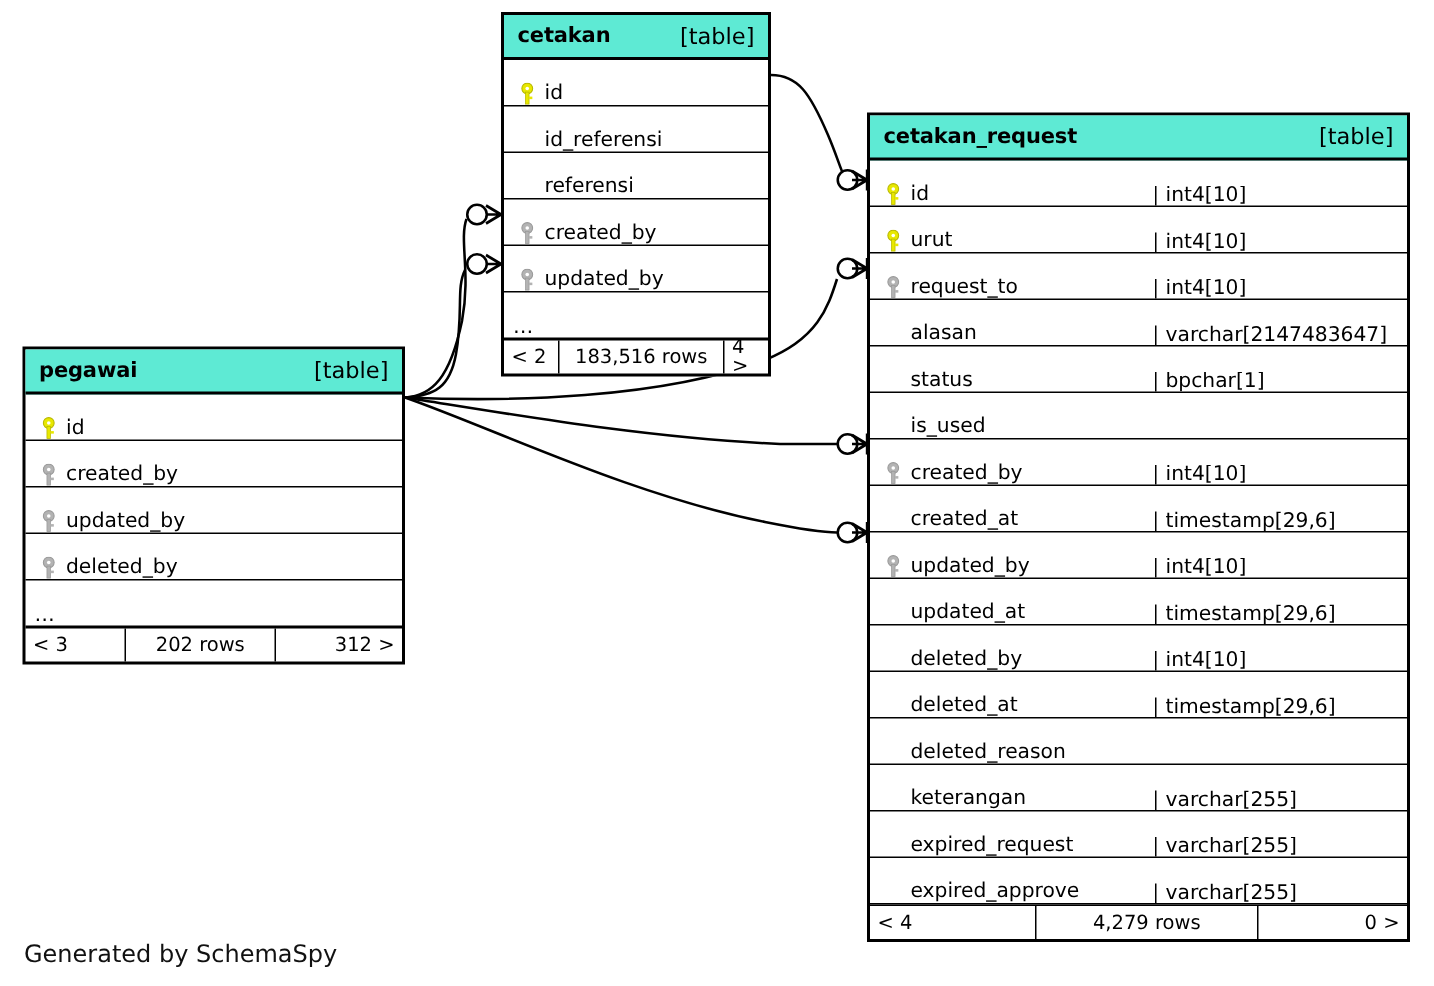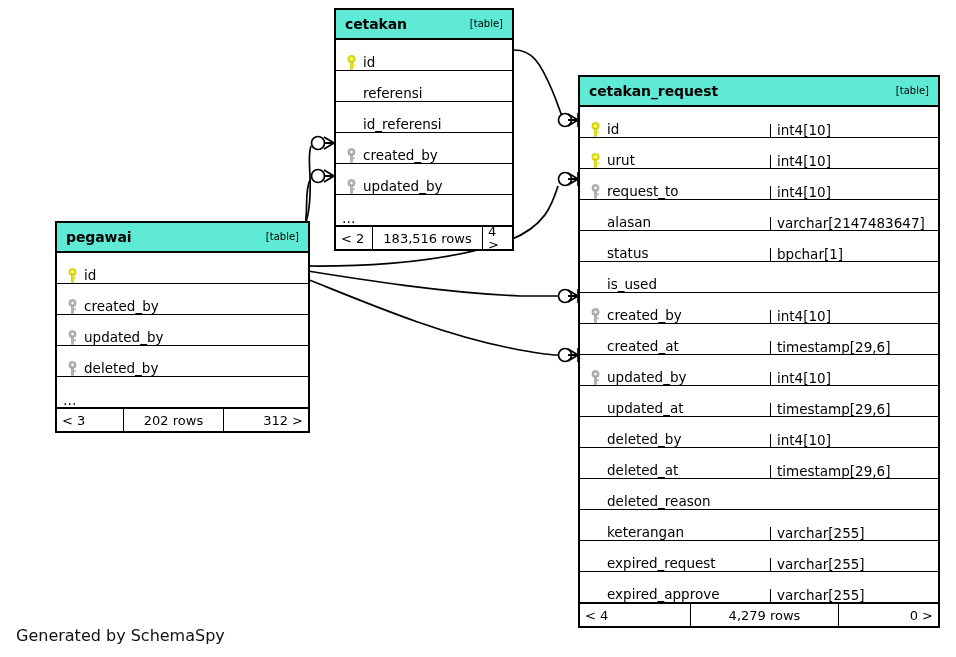--- a/index.html
+++ b/index.html
@@ -48,21 +48,21 @@
     justify-content: space-between;
     padding: 0 9px;
     height: 30px;
   }
   .tbl-name {
     font-weight: bold;
     font-size: 14px;
     letter-spacing: -0.1px;
   }
   .tbl-kind {
-    font-size: 10px;
+    font-size: 15px;
     color: #000;
   }
 
   .tbl-row {
     box-sizing: border-box;
     display: flex;
     align-items: flex-end;
     border-bottom: 1px solid #000000;
     height: 31px;
   }
@@ -131,21 +131,21 @@
   
   #tbl-cetakan {
     left: 334px; top: 8px; width: 180px;
   }
   #tbl-cetakan .cell-name { flex: 1 1 auto; }
   #tbl-cetakan .tbl-footer .foot-prev  { flex: 0 0 36px; }
   #tbl-cetakan .tbl-footer .foot-rows  { flex: 1 1 auto; }
   #tbl-cetakan .tbl-footer .foot-next  { flex: 0 0 30px; }
 
   #tbl-pegawai {
-    left: 15px; top: 221px; width: 255px; margin-left: 40px;
+    left: 15px; top: 231px; width: 255px;
   }
   #tbl-pegawai .cell-name { flex: 1 1 auto; }
   #tbl-pegawai .tbl-footer .foot-prev  { flex: 0 0 66px; }
   #tbl-pegawai .tbl-footer .foot-rows  { flex: 1 1 auto; }
   #tbl-pegawai .tbl-footer .foot-next  { flex: 0 0 85px; }
 
   #tbl-cetakan-request {
     left: 578px; top: 75px; width: 362px;
   }
   #tbl-cetakan-request .cell-name { flex: 0 0 190px; }
@@ -233,30 +233,30 @@
         </span>
         <span class="col-label">id</span>
       </div>
     </div>
 
     <div class="tbl-row">
       <div class="cell-name">
         <span class="key-slot empty">
           <svg width="11" height="15" viewBox="0 0 11 15"></svg>
         </span>
+        <span class="col-label">id_referensi</span>
+      </div>
+    </div>
+
+    <div class="tbl-row">
+      <div class="cell-name">
+        <span class="key-slot empty">
+          <svg width="11" height="15" viewBox="0 0 11 15"></svg>
+        </span>
         <span class="col-label">referensi</span>
-      </div>
-    </div>
-
-    <div class="tbl-row">
-      <div class="cell-name">
-        <span class="key-slot empty">
-          <svg width="11" height="15" viewBox="0 0 11 15"></svg>
-        </span>
-        <span class="col-label">id_referensi</span>
       </div>
     </div>
 
     <div class="tbl-row">
       <div class="cell-name">
         <span class="key-slot">
           <svg width="11" height="15" viewBox="0 0 11 15">
               <circle cx="5.5" cy="4" r="3.6" fill="#b3b3b3" stroke="#9a9a9a" stroke-width="0.7"></circle>
               <circle cx="5.5" cy="4" r="1.2" fill="#ffffff"></circle>
               <rect x="4.3" y="6.4" width="2.4" height="8" fill="#b3b3b3" stroke="#9a9a9a" stroke-width="0.5"></rect>

